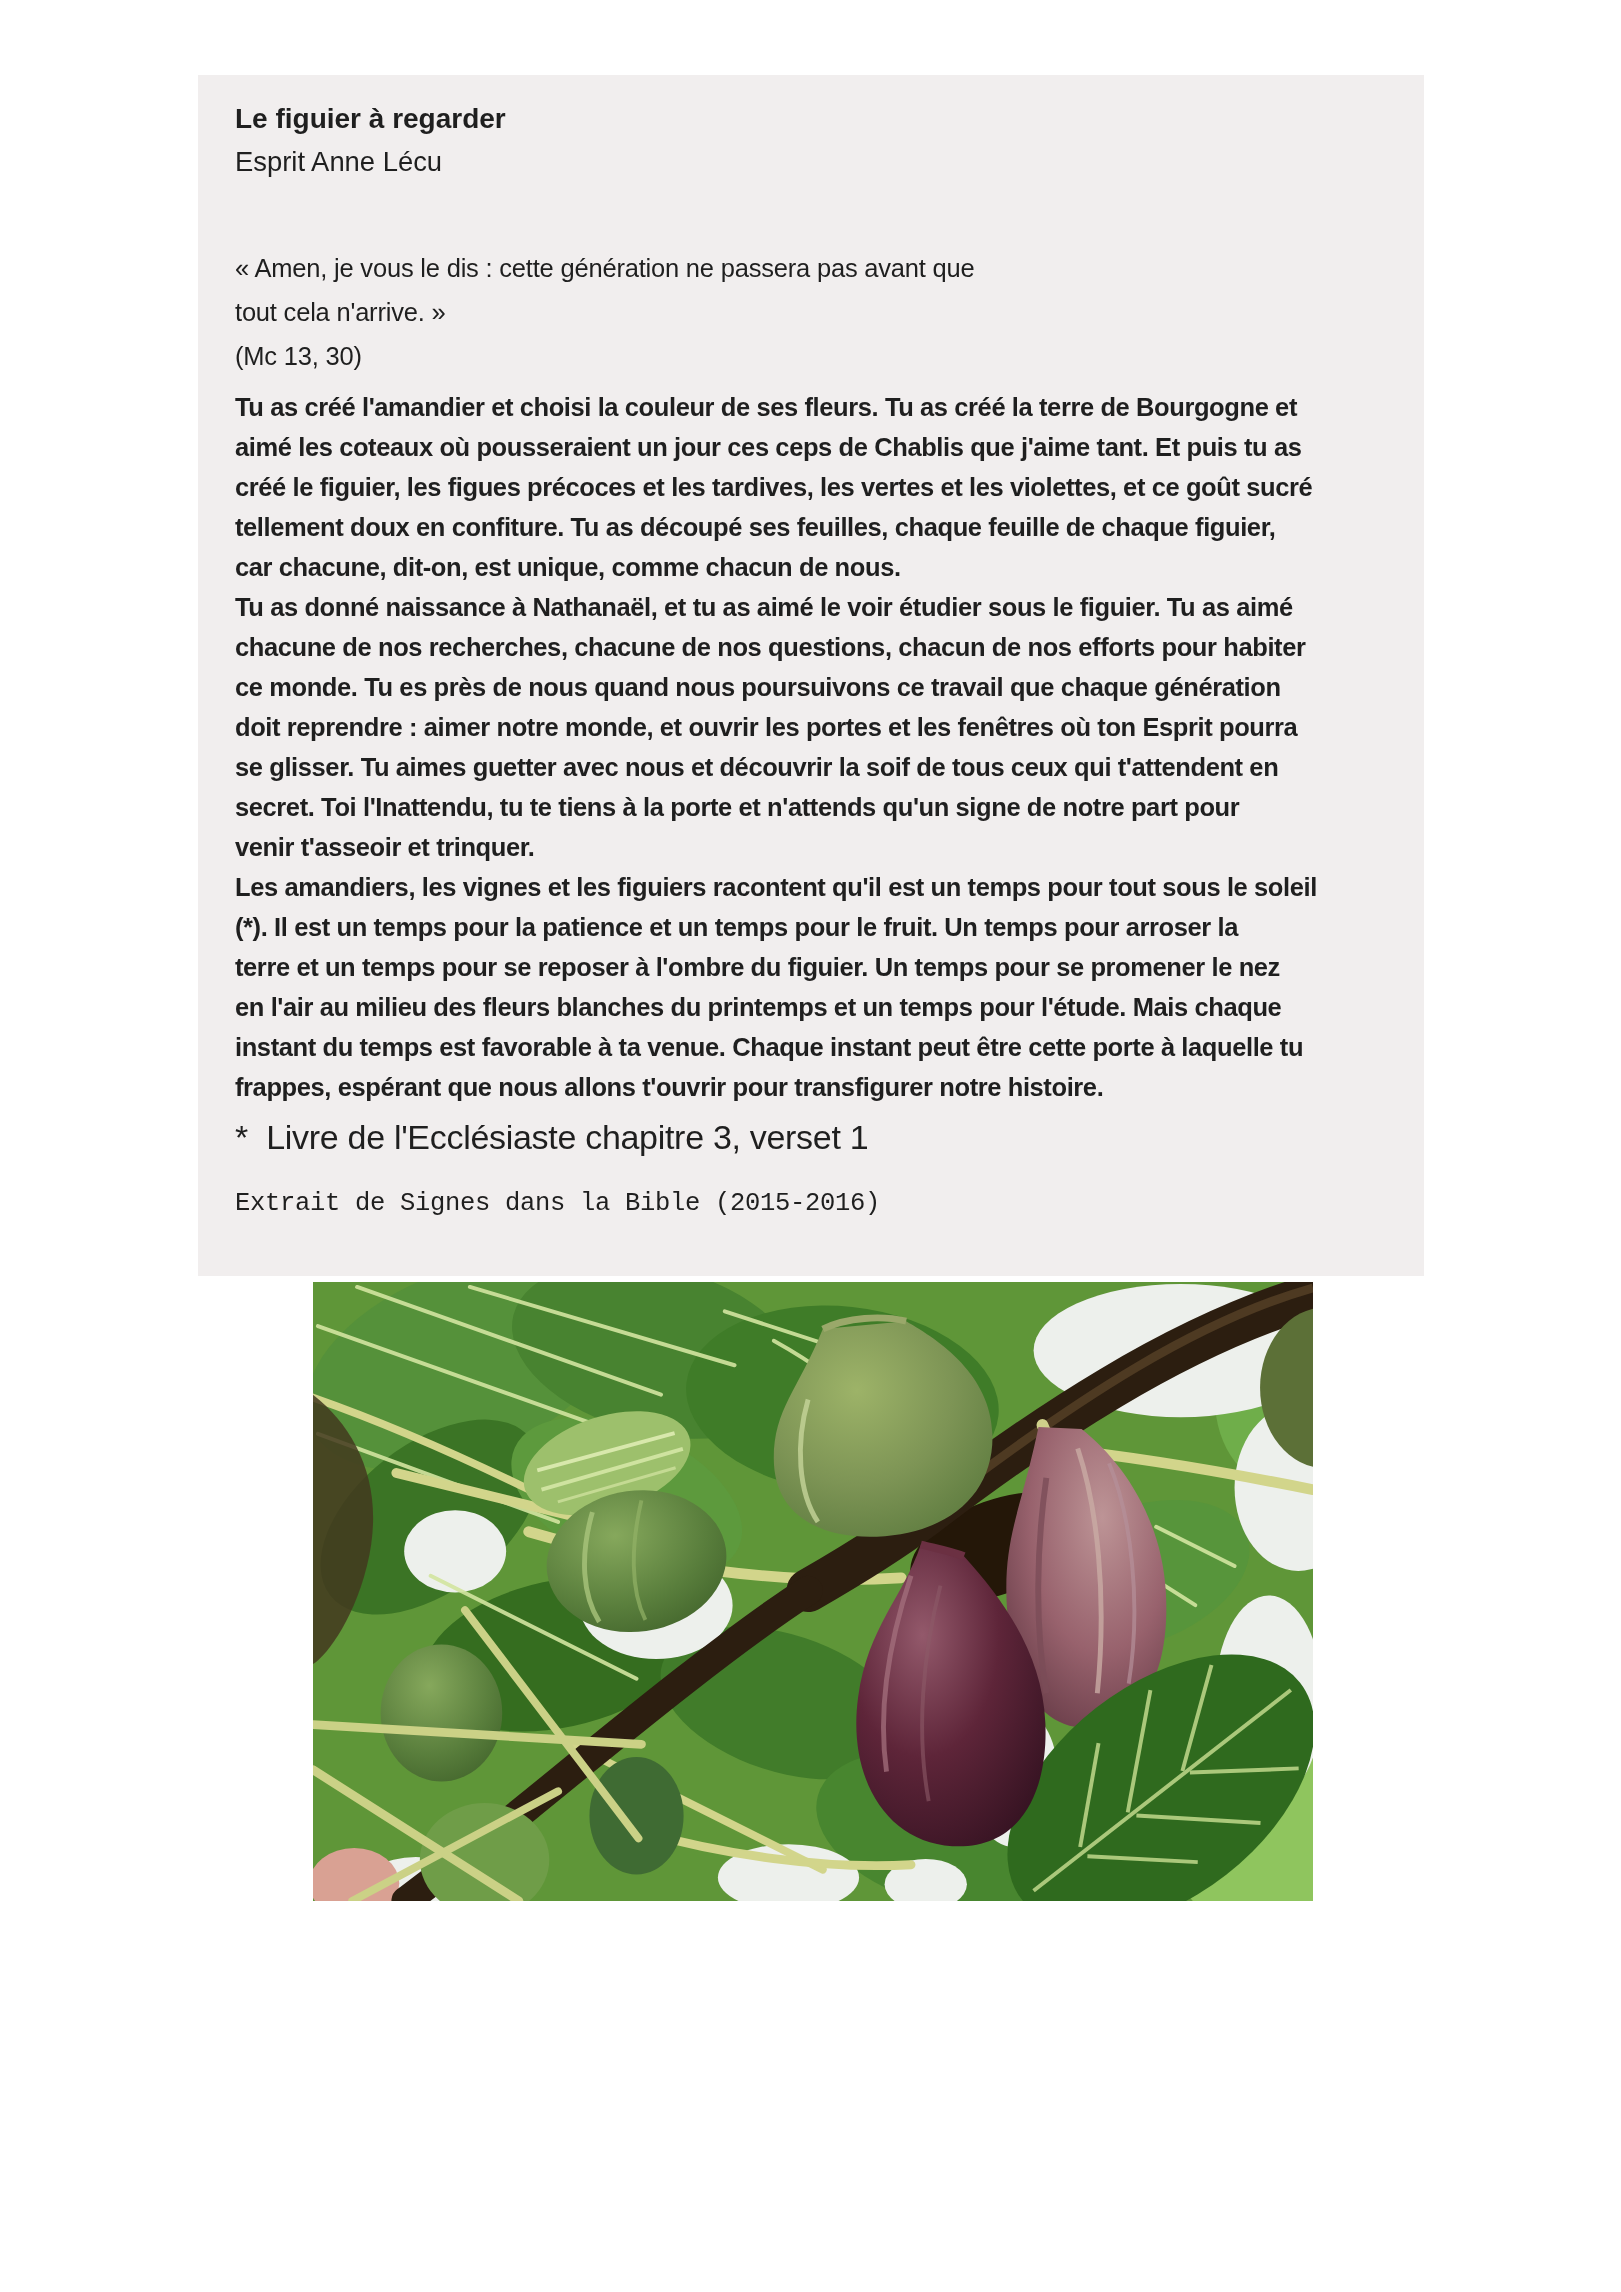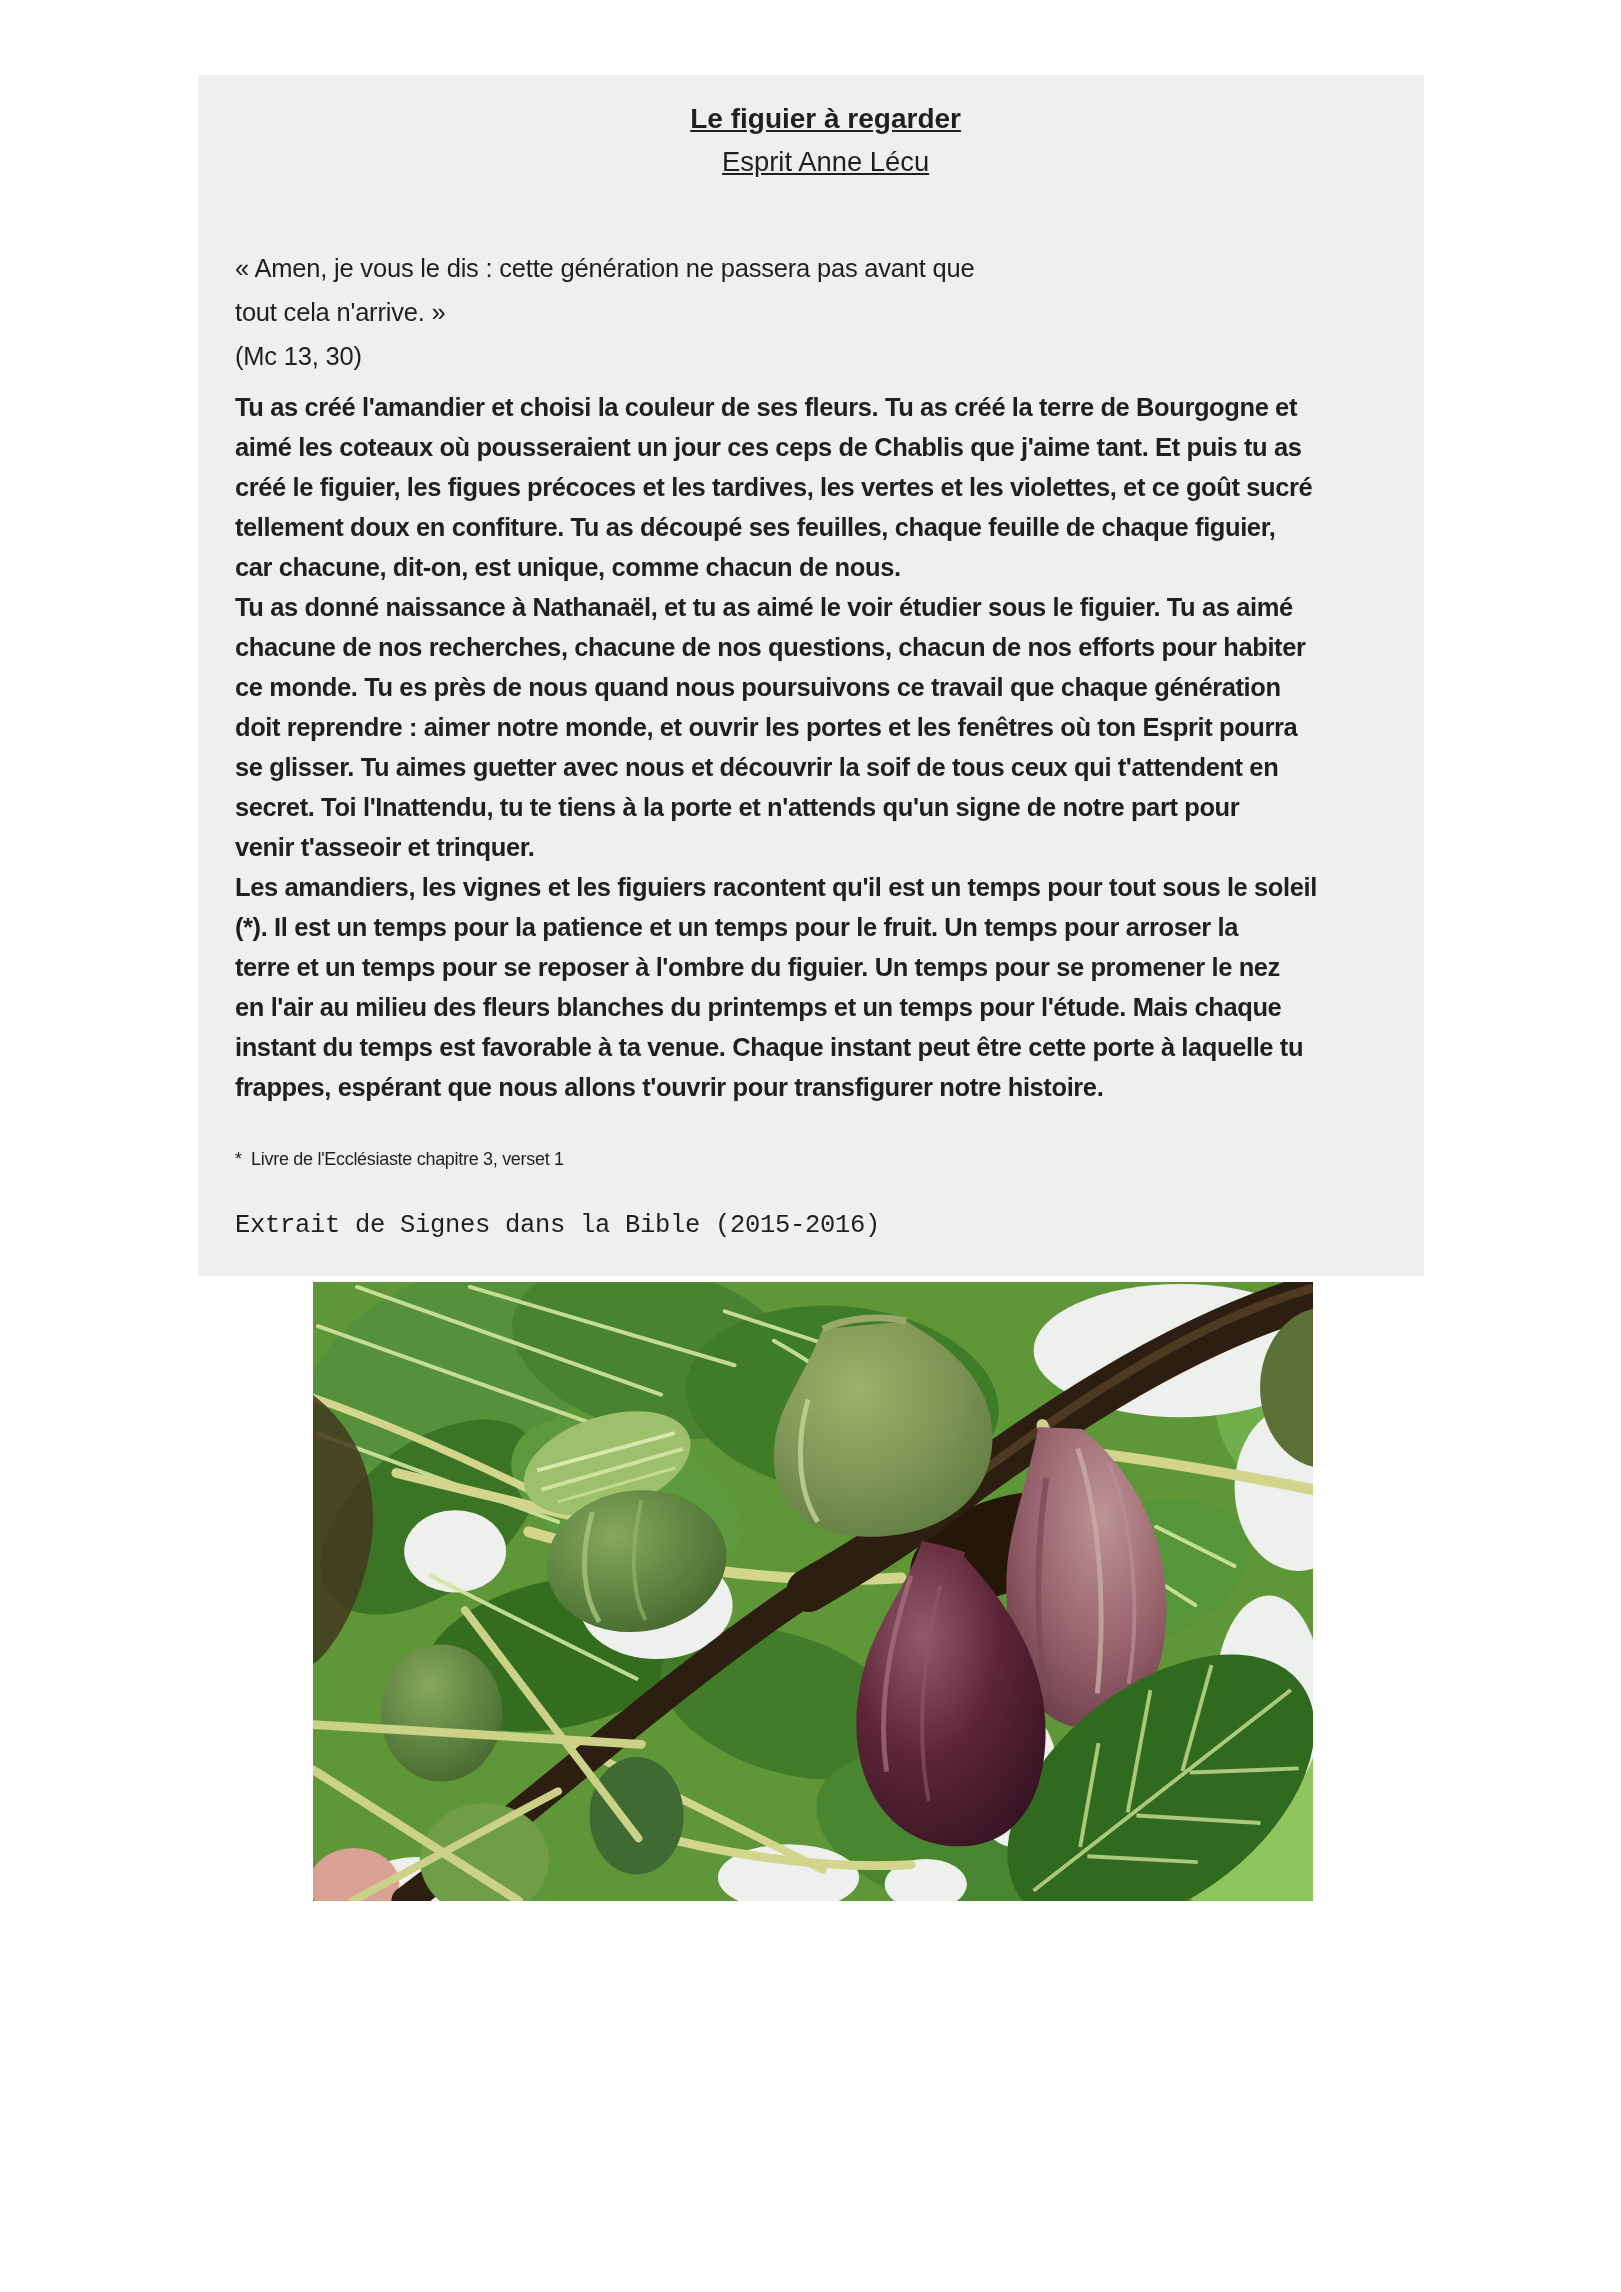--- a/index.html
+++ b/index.html
@@ -12,38 +12,38 @@
     overflow: hidden;
   }
   .panel {
     position: absolute;
     left: 198px; top: 75px;
     width: 1226px; height: 1201px;
     background: #f1eeee;
     box-sizing: border-box;
     padding: 21.6px 7.8px 0 37px;
   }
-  .title-block { text-align: center; font-size: 27.4px; line-height: 43px; text-decoration: underline; }
+  .title-block { font-size: 27.4px; line-height: 43px; }
   .title-block .doc-title { font-weight: bold; font-size: 28px; }
   .epigraph {
     margin-top: 63px;
     font-size: 25.5px; line-height: 44px;
     letter-spacing: -0.2px;
     white-space: pre;
   }
   .body-text {
     margin-top: 9.8px;
     font-size: 25.5px; line-height: 40px;
     letter-spacing: -0.4px;
     white-space: pre;
     font-weight: bold;
   }
   .footnote {
-    margin-top: 32px;
-    font-size: 18px; line-height: 40px;
+    margin-top: 10px;
+    font-size: 34px; line-height: 40px;
     letter-spacing: -0.3px;
     white-space: pre;
   }
   .source-line {
     margin-top: 26.5px;
     font-size: 25.5px; line-height: 40px;
     letter-spacing: -0.3px;
     white-space: pre;
     font-family: Liberation Mono, monospace;
   }

